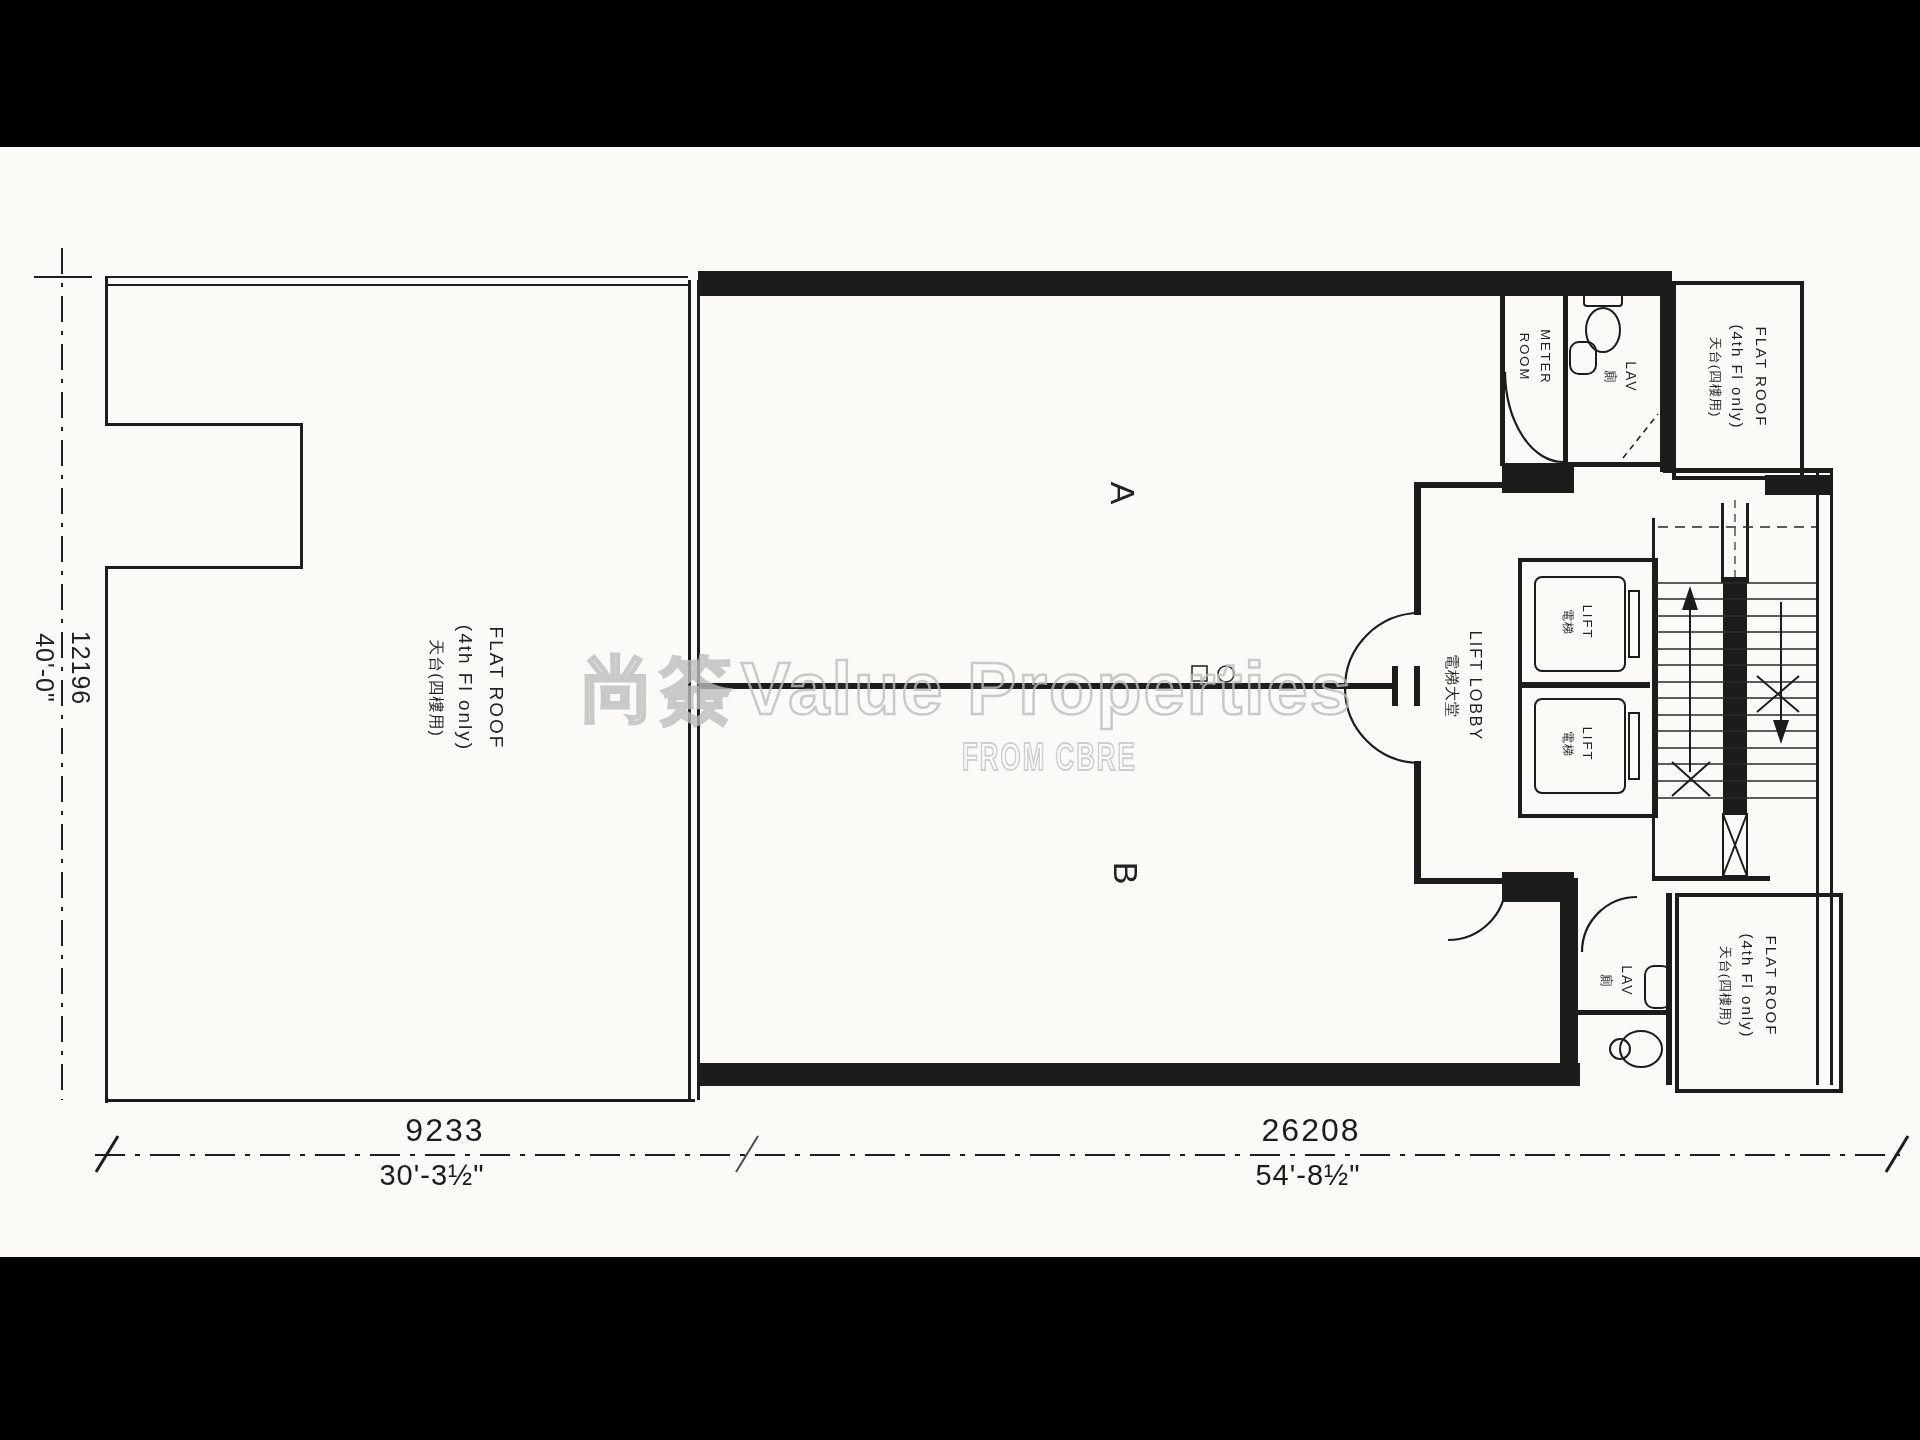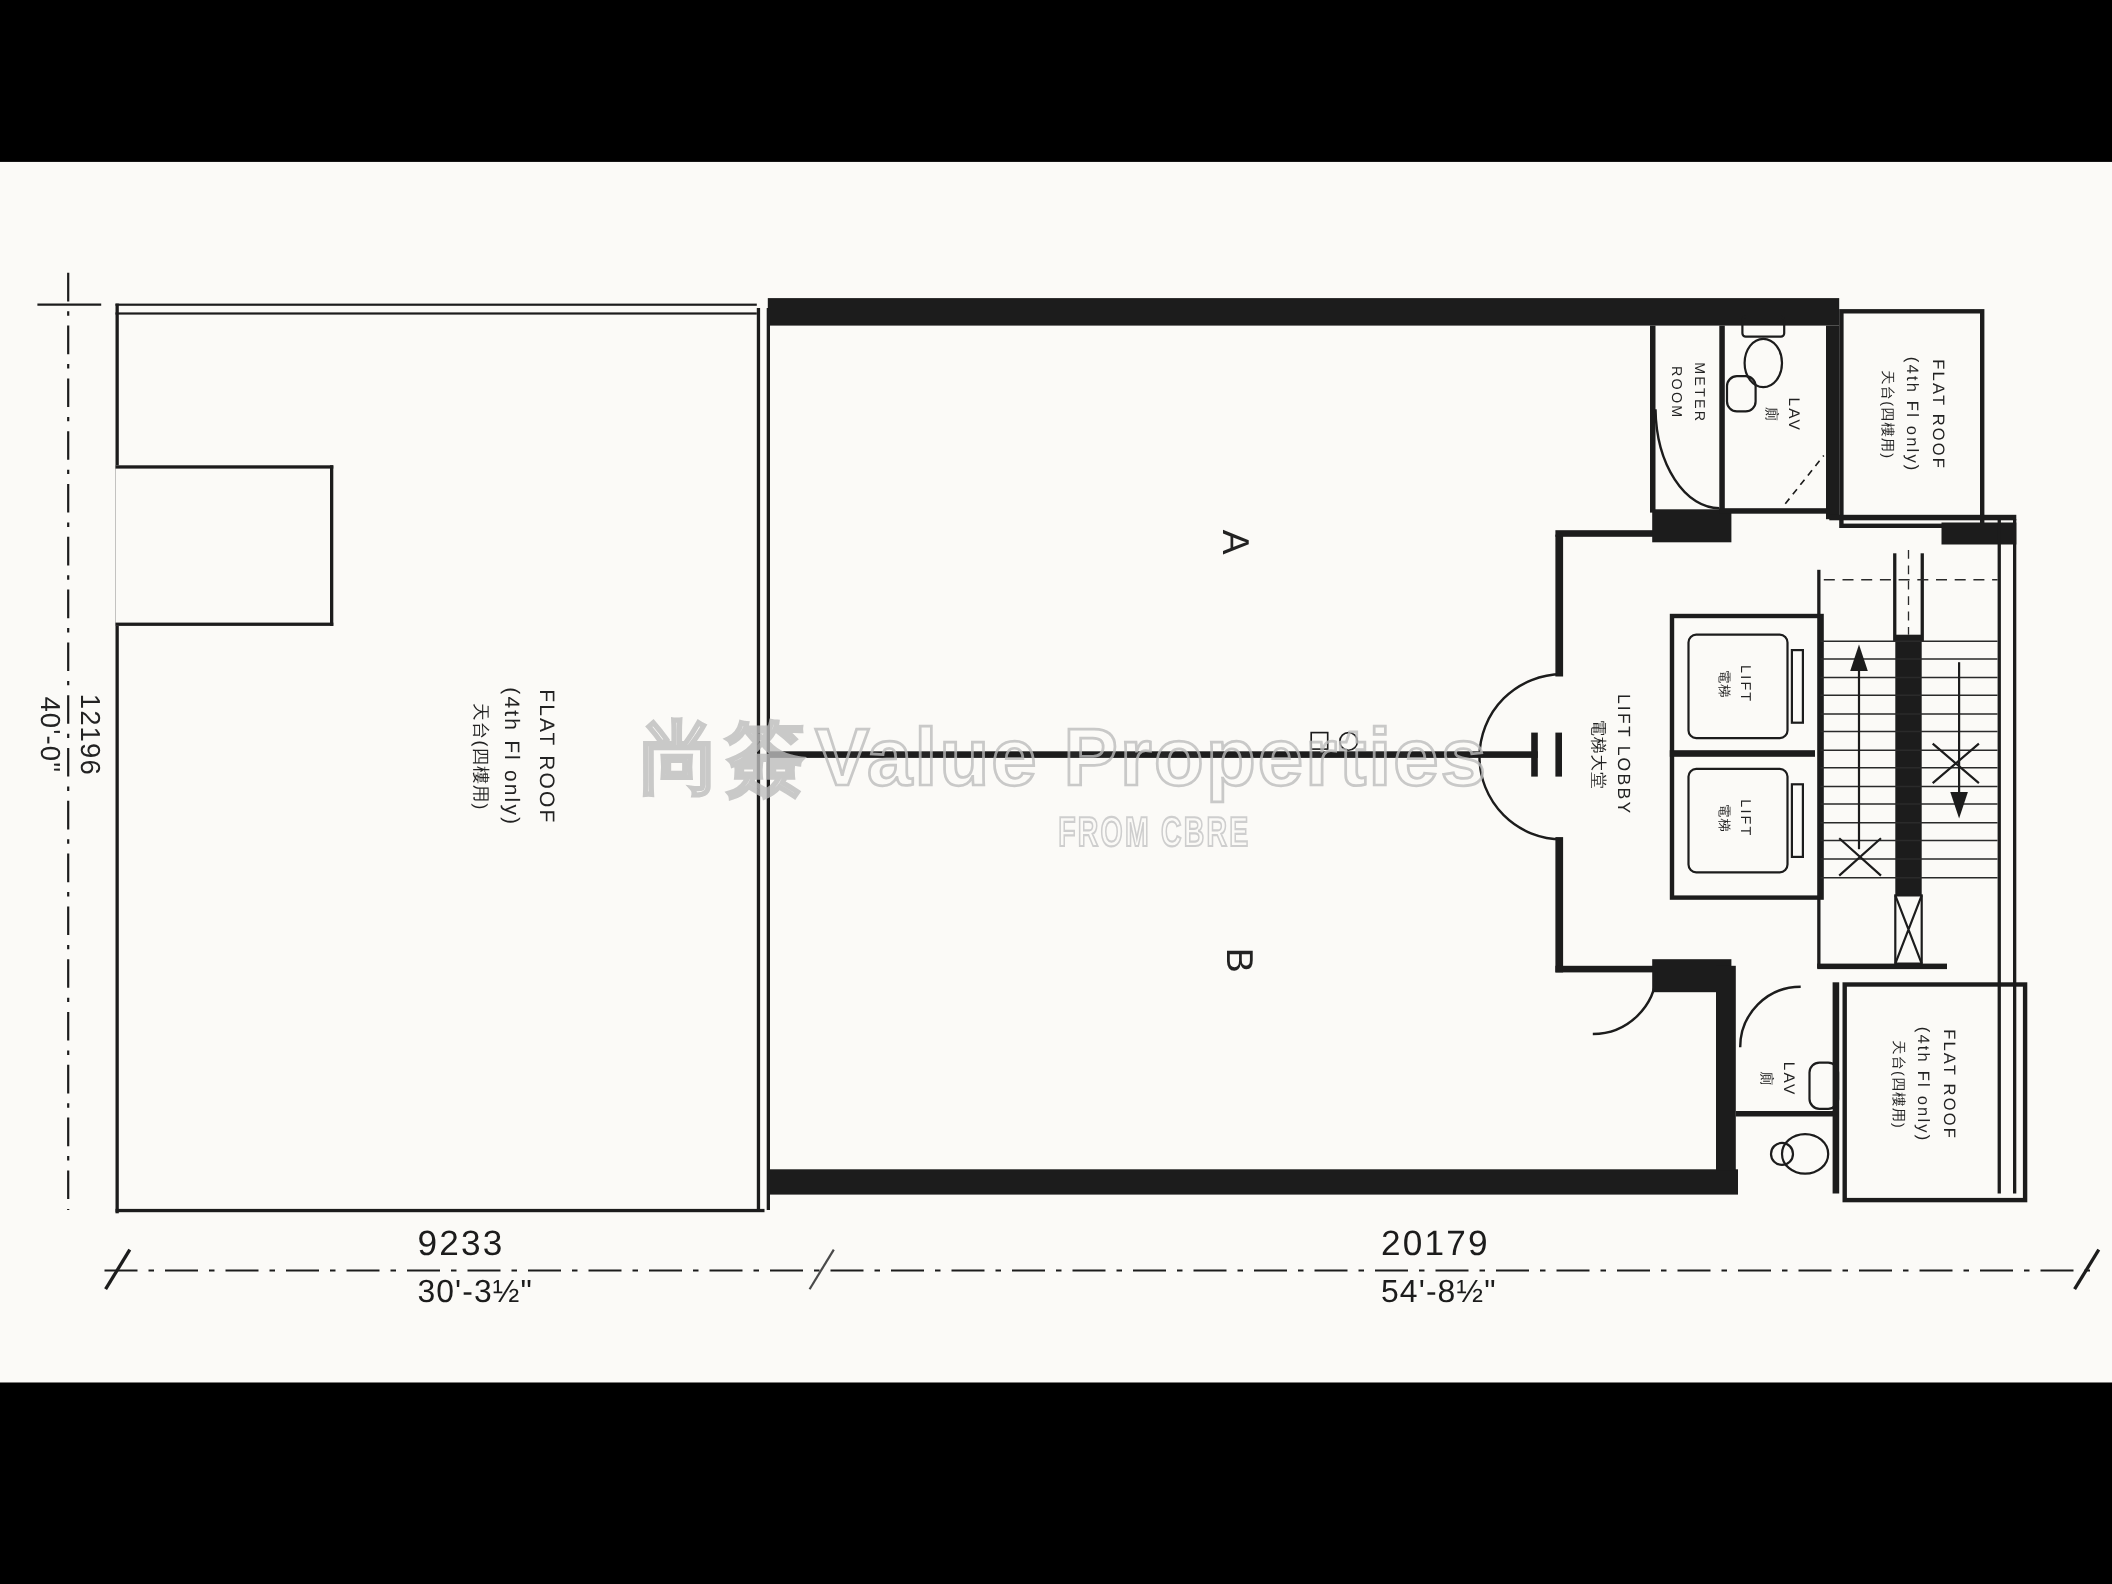--- a/index.html
+++ b/index.html
@@ -8,21 +8,21 @@
   .sheet{position:absolute;left:0;top:147px;width:1920px;height:1110px;background:#fbfaf7;}
   .w{position:absolute;background:#1c1c1c;}
   .dbl-h{position:absolute;border-top:2px solid #1c1c1c;border-bottom:2px solid #1c1c1c;}
   .dbl-v{position:absolute;border-left:3px solid #1c1c1c;border-right:3px solid #1c1c1c;}
   .box{position:absolute;border:4px solid #1c1c1c;}
   .box2{position:absolute;border:2px solid #1c1c1c;}
   .anchor{position:absolute;width:0;height:0;}
   .vblock{position:absolute;left:0;top:0;transform:translate(-50%,-50%) rotate(90deg);
           text-align:center;white-space:nowrap;line-height:1.65;letter-spacing:2px;color:#222;}
   .overlay{position:absolute;left:0;top:0;}
-  .dimh{position:absolute;transform:translateX(-50%);text-align:left;}
+  .dimh{position:absolute;transform:translateX(-50%);text-align:right;}
   .dimh .m{font-size:32px;line-height:44px;letter-spacing:2px;}
   .dimh .i{font-size:29px;line-height:46px;letter-spacing:1px;}
   .wm{position:absolute;left:582px;top:642px;white-space:nowrap;font-weight:bold;
       color:rgba(255,255,255,0.05);-webkit-text-stroke:2.5px #bdbdbd;opacity:.8;z-index:5;}
   .wm-cjk{font-size:72px;letter-spacing:6px;margin-right:3px;}
   .wm-brand{font-size:74px;letter-spacing:2px;}
   .wm-sub{position:absolute;left:962px;top:736px;font-size:38px;font-weight:bold;letter-spacing:3px;
       color:rgba(255,255,255,0.05);-webkit-text-stroke:2px #c4c4c4;opacity:.8;z-index:5;
       transform:scaleX(.68);transform-origin:left top;white-space:nowrap;}
   .cjk{letter-spacing:1px;}
@@ -202,21 +202,21 @@
       <div>12196</div>
       <div>40'-0"</div>
     </div>
   </div>
 
   <div class="dimh" style="left:432px;top:1108px;">
     <div class="m">9233</div>
     <div class="i">30'-3½"</div>
   </div>
   <div class="dimh" style="left:1308px;top:1108px;">
-    <div class="m">20179</div>
+    <div class="m">26208</div>
     <div class="i">54'-8½"</div>
   </div>
 
   <div class="wm">
     <span class="wm-cjk">尚簽</span><span class="wm-brand">Value Properties</span>
   </div>
   <div class="wm-sub">FROM CBRE</div>
 
   <div class="w" style="left:0;top:0;width:1920px;height:147px;background:#000;"></div>
   <div class="w" style="left:0;top:1257px;width:1920px;height:183px;background:#000;"></div>

